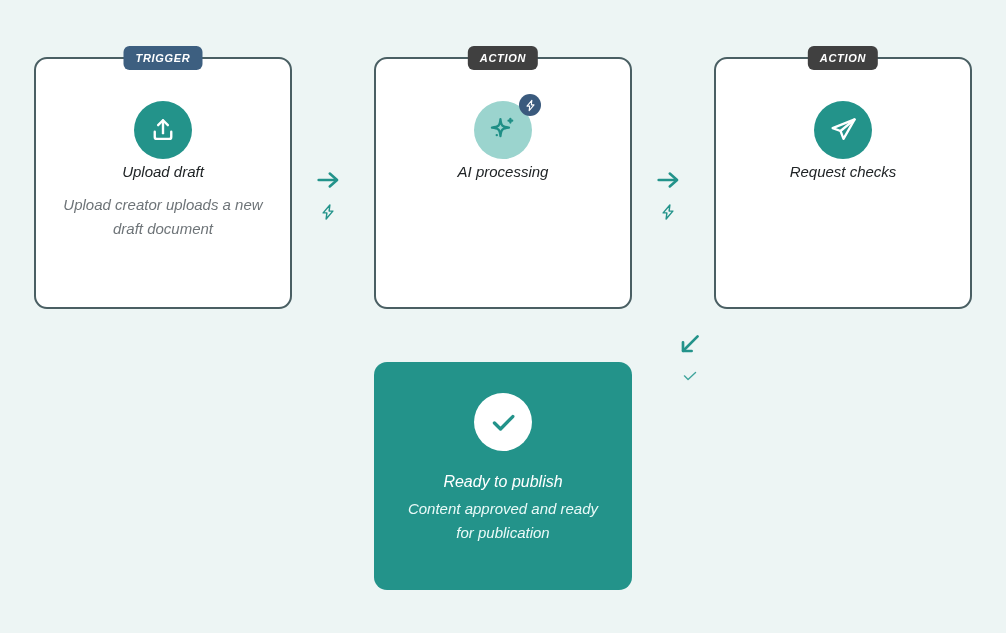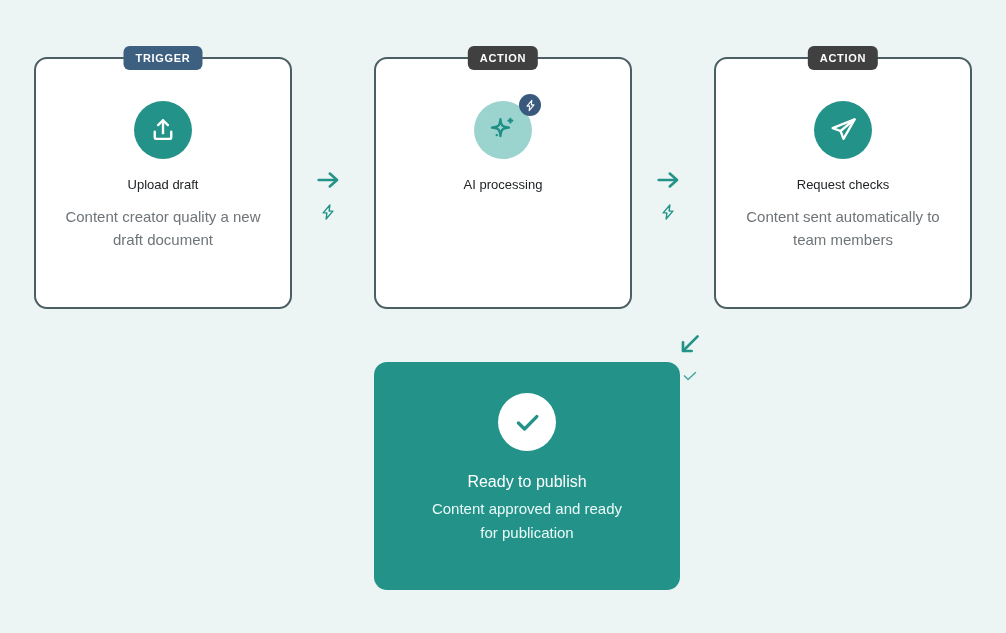--- a/index.html
+++ b/index.html
@@ -14,20 +14,21 @@
     font-family: "Liberation Sans", sans-serif;
     position: relative;
     overflow: hidden;
   }
 
   .canvas {
     position: absolute;
     left: 0; top: 0;
     width: 1006px;
     height: 633px;
+    font-style: italic;
   }
 
   
   .card {
     position: absolute;
     width: 258px;
     height: 252px;
     background: #ffffff;
     border: 2px solid #4a5f63;
     border-radius: 13px;
@@ -89,42 +90,42 @@
     height: 22px;
     border-radius: 50%;
     background: #3a5a7d;
     display: flex;
     align-items: center;
     justify-content: center;
   }
 
   
   .card-title {
-    margin-top: 18px;
-    font-size: 13px;
+    margin-top: 4px;
+    font-size: 15px;
     color: #202426;
     text-align: center;
     line-height: 1.2;
   }
 
   .card-desc {
     margin-top: 12px;
     font-size: 15px;
     color: #6e7478;
     text-align: center;
     line-height: 1.58;
     width: 200px;
   }
 
   
   .result-card {
     position: absolute;
     left: 374px;
     top: 362px;
-    width: 306px;
+    width: 258px;
     height: 228px;
     background: #23938a;
     border-radius: 13px;
     display: flex;
     flex-direction: column;
     align-items: center;
   }
   .result-card .icon-wrap { margin-top: 31px; }
   .result-title {
     margin-top: 22px;
@@ -165,21 +166,21 @@
       <div class="icon-circle teal">
         <svg width="30" height="30" viewBox="0 0 24 24" fill="none" stroke="#ffffff" stroke-width="1.9" stroke-linecap="round" stroke-linejoin="round">
           <path d="M12 14.5V4.4"></path>
           <path d="M8.1 8.1 12 4.2 15.9 8.1"></path>
           <path d="M5.4 13.4v4.1c0 .9.7 1.6 1.6 1.6h10c.9 0 1.6-.7 1.6-1.6v-4.1"></path>
         </svg>
       </div>
     </div>
 
     <div class="card-title">Upload draft</div>
-    <div class="card-desc">Content creator quality a new draft document</div>
+    <div class="card-desc">Upload creator uploads a new draft document</div>
   </div>
 
   <div class="connector h1">
     <span>
       <svg width="28" height="28" viewBox="0 0 24 24" fill="none" stroke="#23938a" stroke-width="2.2" stroke-linecap="round" stroke-linejoin="round">
         <path d="M4 12h15"></path>
         <path d="M13.5 6.5 19.8 12 13.5 17.5"></path>
       </svg>
     </span>
     <span class="sub">
@@ -230,21 +231,20 @@
     <div class="icon-wrap">
       <div class="icon-circle teal">
         <svg width="31" height="31" viewBox="0 0 24 24" fill="none" stroke="#ffffff" stroke-width="1.8" stroke-linecap="round" stroke-linejoin="round">
           <path d="M20.6 3.4 3.6 10.1l6.1 2.3 2.3 6.1z"></path>
           <path d="M20.6 3.4 9.7 12.4"></path>
         </svg>
       </div>
     </div>
 
     <div class="card-title">Request checks</div>
-    <div class="card-desc">Content sent automatically to team members</div>
   </div>
 
   <div class="connector diag">
     <span>
       <svg width="28" height="28" viewBox="0 0 24 24" fill="none" stroke="#23938a" stroke-width="2.3" stroke-linecap="round" stroke-linejoin="round">
         <path d="M18.5 5.5 6.2 17.8"></path>
         <path d="M6 10.6v7.4h7.4"></path>
       </svg>
     </span>
     <span class="sub">

